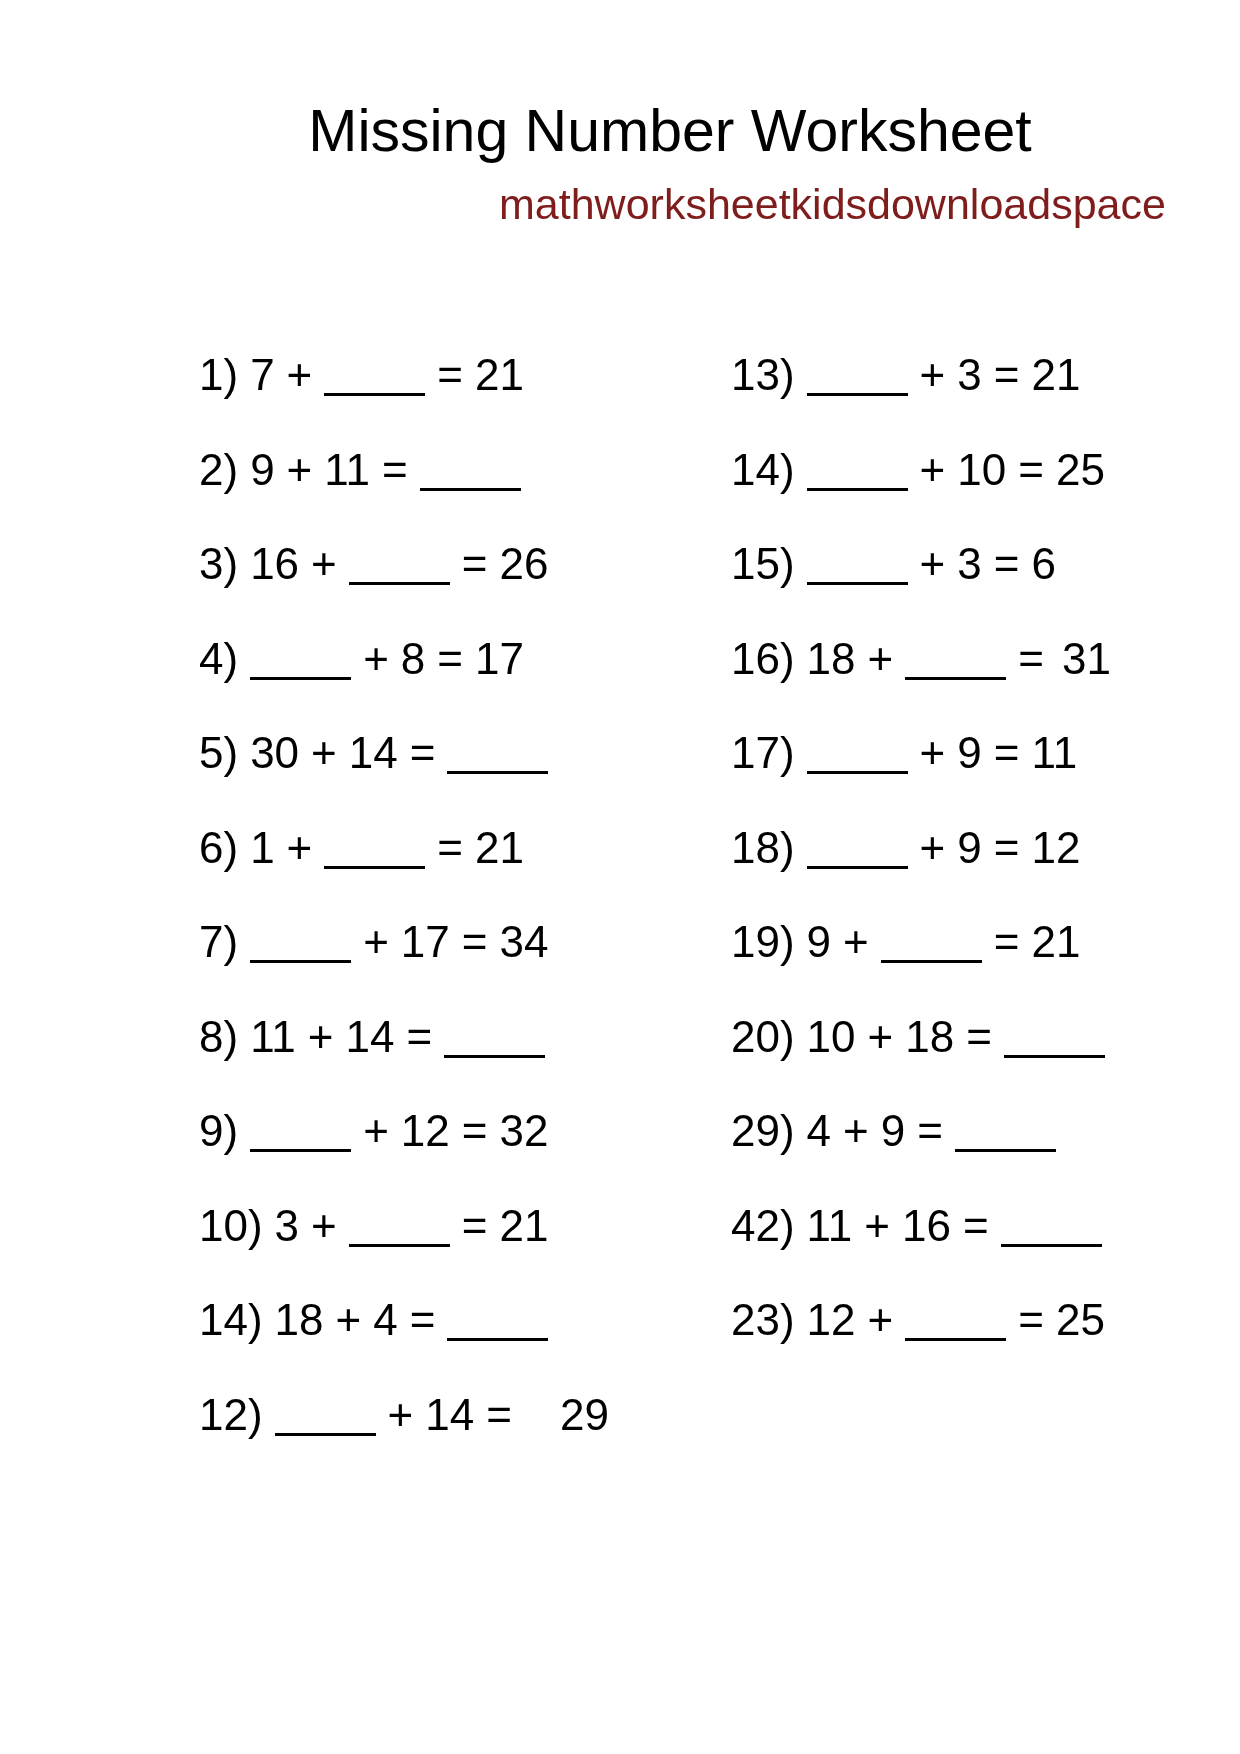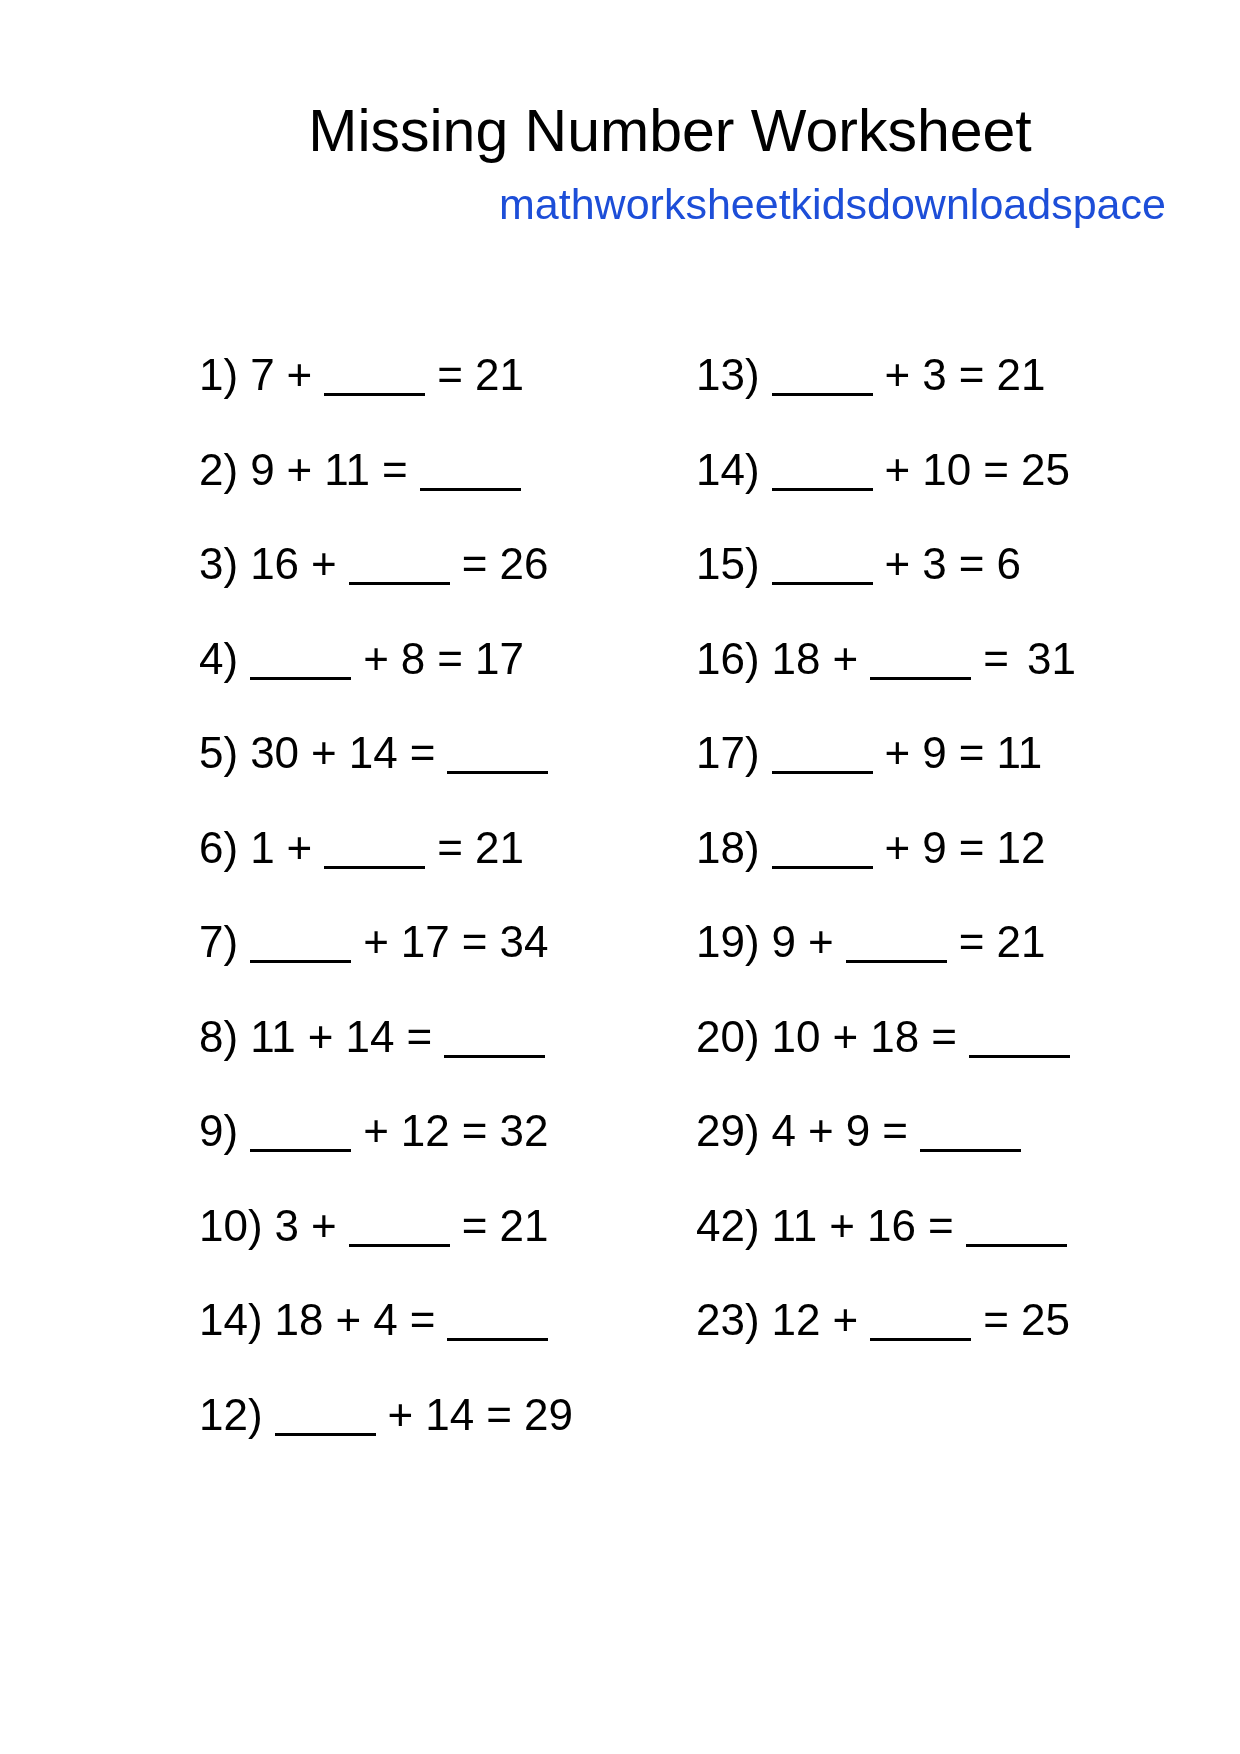--- a/index.html
+++ b/index.html
@@ -24,29 +24,29 @@
       font-size: 59px;
       line-height: 70px;
       white-space: nowrap;
     }
     .subtitle {
       position: absolute;
       left: 499px;
       top: 178px;
       font-size: 43px;
       line-height: 52px;
-      color: #1d4ed8;
+      color: #7f1d1d;
       white-space: nowrap;
     }
     .column {
       position: absolute;
       top: 347px;
     }
     .col-left { left: 199px; }
-    .col-right { left: 696px; }
+    .col-right { left: 731px; }
     .problem {
       height: 94.5px;
       font-size: 44px;
       line-height: 56px;
       white-space: nowrap;
       display: flex;
       align-items: baseline;
     }
     .problem span { display: inline-block; }
     .num { margin-right: 12px; }
@@ -156,21 +156,21 @@
       <span class="part">4</span>
       <span class="part">=</span>
       <span class="blank last"></span>
     </div>
     <div class="problem">
       <span class="num">12)</span>
       <span class="blank"></span>
       <span class="part">+</span>
       <span class="part">14</span>
       <span class="part">=</span>
-      <span class="part" style="margin-right: 0px;">29</span>
+      <span class="part" style="margin-right: 0px; margin-left: 36px;">29</span>
     </div>
   </div>
 <div class="column col-right">
     <div class="problem">
       <span class="num">13)</span>
       <span class="blank"></span>
       <span class="part">+</span>
       <span class="part">3</span>
       <span class="part">=</span>
       <span class="part" style="margin-right: 0px;">21</span>

